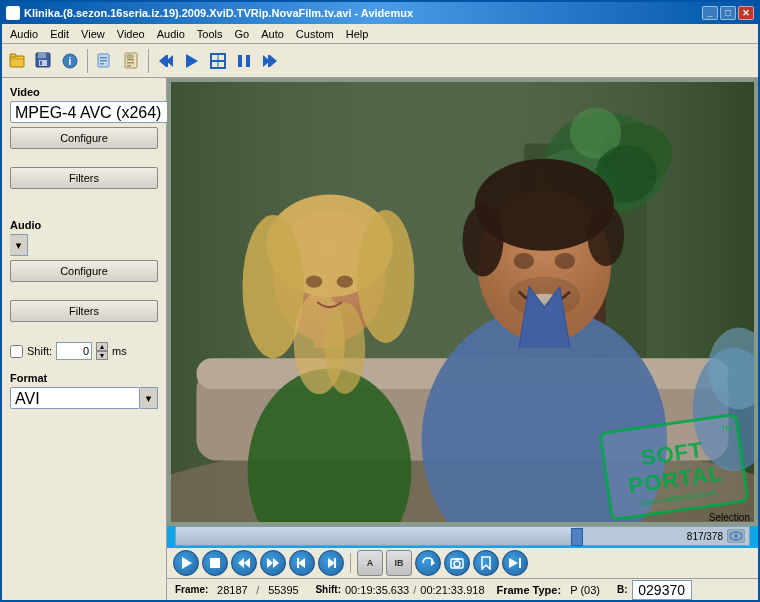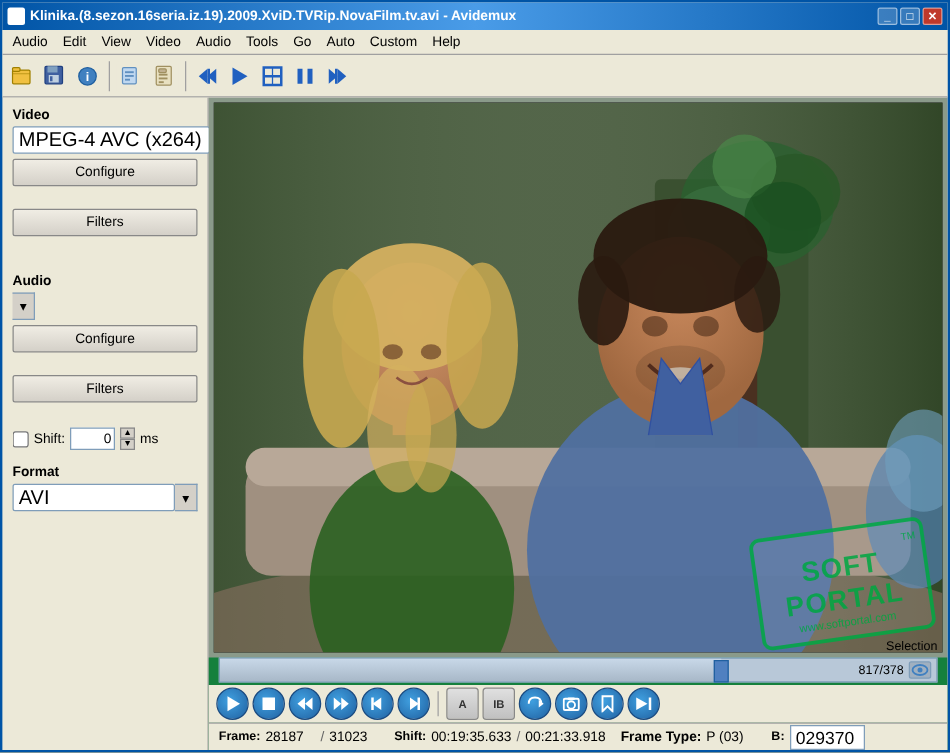--- a/index.html
+++ b/index.html
@@ -309,22 +309,23 @@
 
     .watermark-tm {
       font-size: 8px;
       color: #00aa44;
       align-self: flex-end;
       margin-right: 4px;
     }
 
     
     .bottom-area {
-      background: #15803d;
+      background: #0ea5e9;
       flex-shrink: 0;
+      text-align: center;
     }
 
     
     .timeline-bar {
       height: 20px;
       background: #b8c8d8;
       margin: 0 4px;
       border: 1px solid #7f9db9;
       position: relative;
       display: flex;
@@ -795,21 +796,21 @@
             </svg>
           </div>
 
         </div>
 
         <div class="frame-info">
           <div class="info-group">
             <span class="info-label">Frame:</span>
             <span class="info-value">28187</span>
             <span class="info-divider"> / </span>
-            <span class="info-value">31023</span>
+            <span class="info-value">55395</span>
           </div>
           <div class="info-group">
             <span class="info-label">Shift:</span>
             <span class="info-value">00:19:35.633</span>
             <span class="info-divider"> / </span>
             <span class="info-value">00:21:33.918</span>
           </div>
           <div class="info-group">
             <span class="frame-type-label">Frame Type:</span>
             <span class="info-value">P (03)</span>

